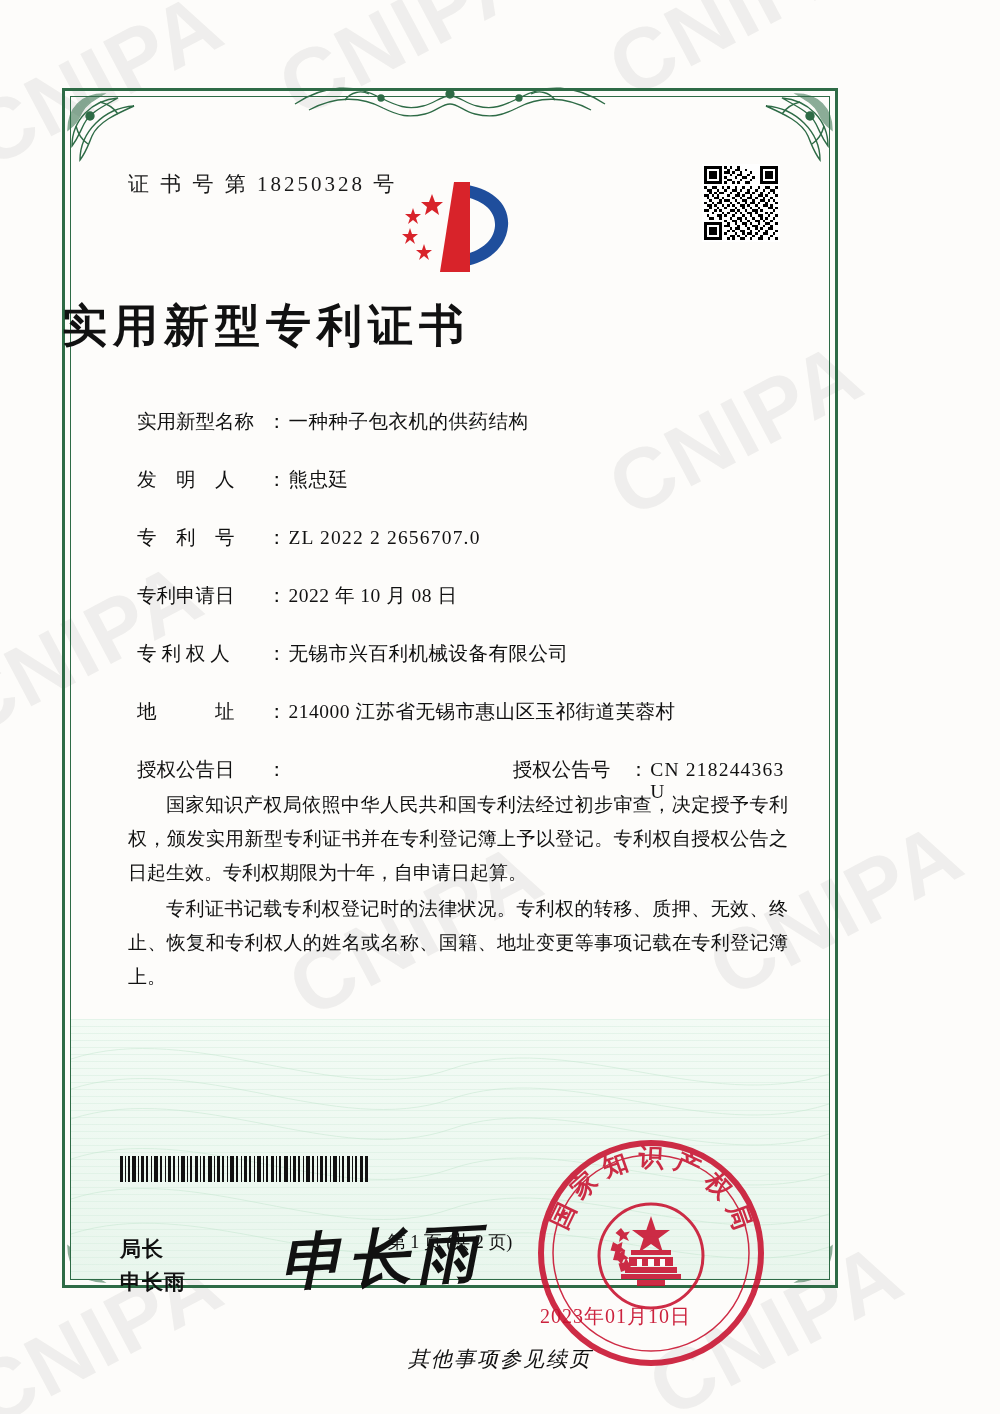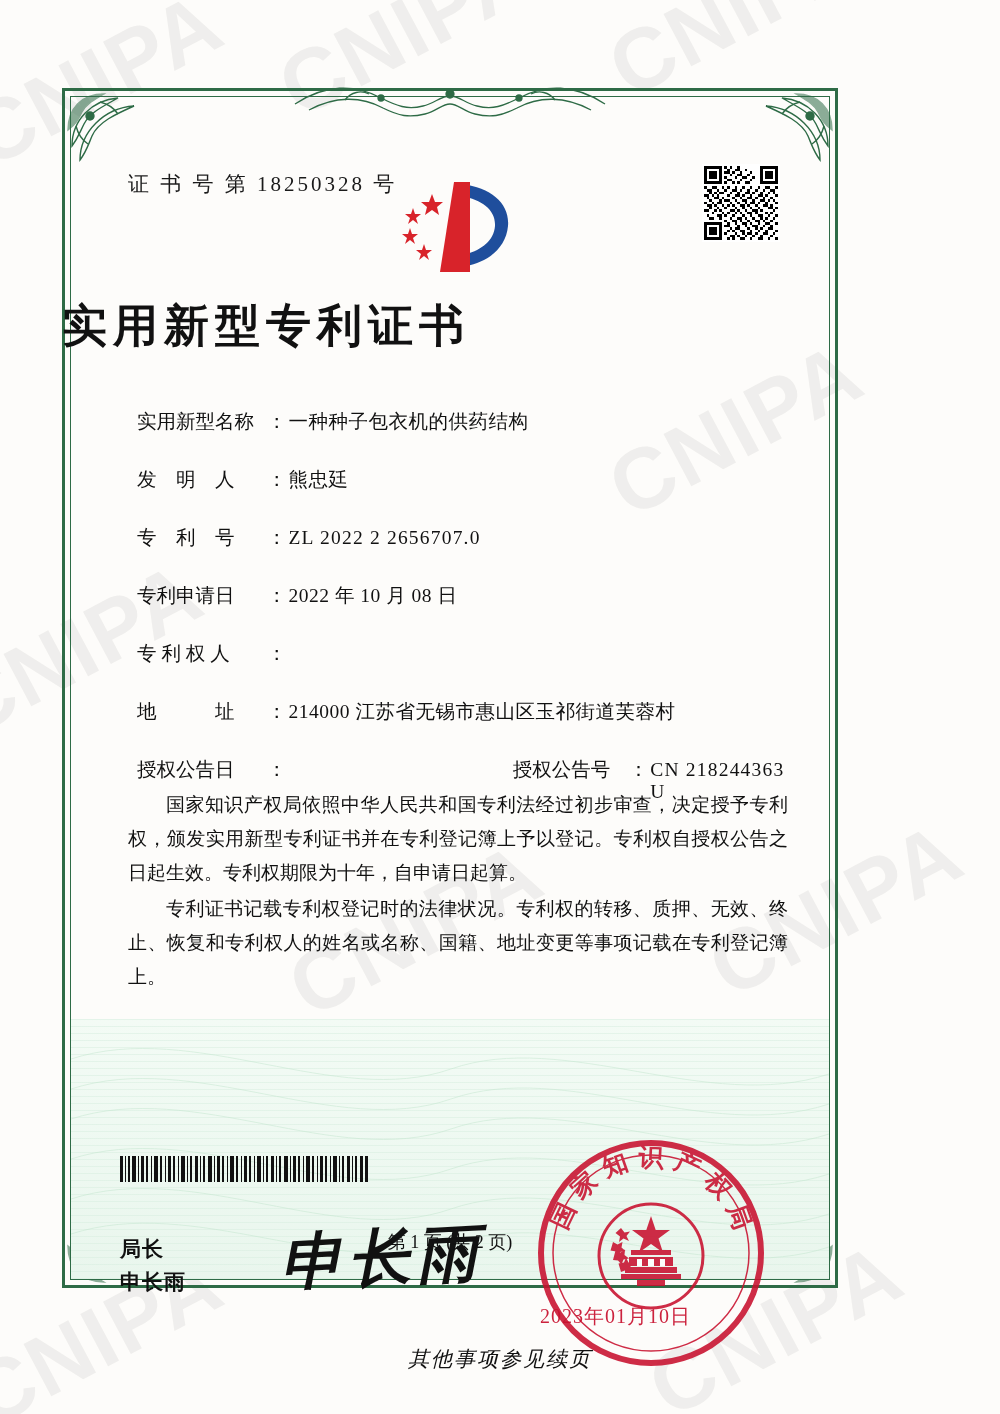--- a/index.html
+++ b/index.html
@@ -591,20 +591,21 @@
       <span class="field-value mono">ZL 2022 2 2656707.0</span>
     </div>
     <div class="field-row">
       <span class="field-label">专利申请日</span>
       <span class="field-colon">：</span>
       <span class="field-value">2022 年 10 月 08 日</span>
     </div>
     <div class="field-row">
       <span class="field-label">专 利 权 人</span>
       <span class="field-colon">：</span>
+      <span class="field-value">无锡市兴百利机械设备有限公司</span>
     </div>
     <div class="field-row">
       <span class="field-label">地　　　址</span>
       <span class="field-colon">：</span>
       <span class="field-value">214000 江苏省无锡市惠山区玉祁街道芙蓉村</span>
     </div>
 
     <div class="row-split">
       <div class="split-left">
         <span class="field-label">授权公告日</span>

